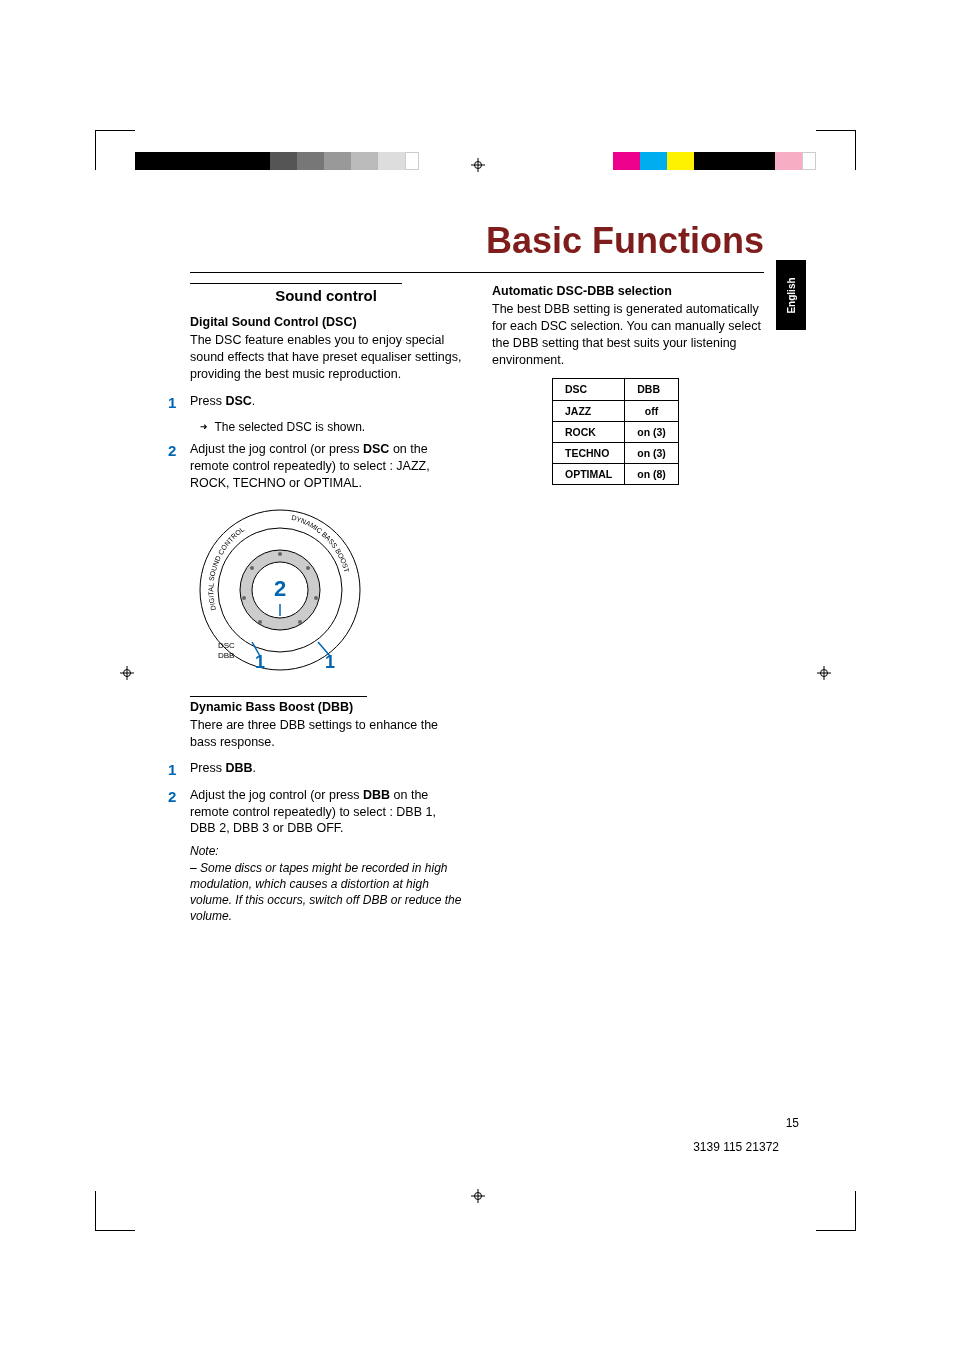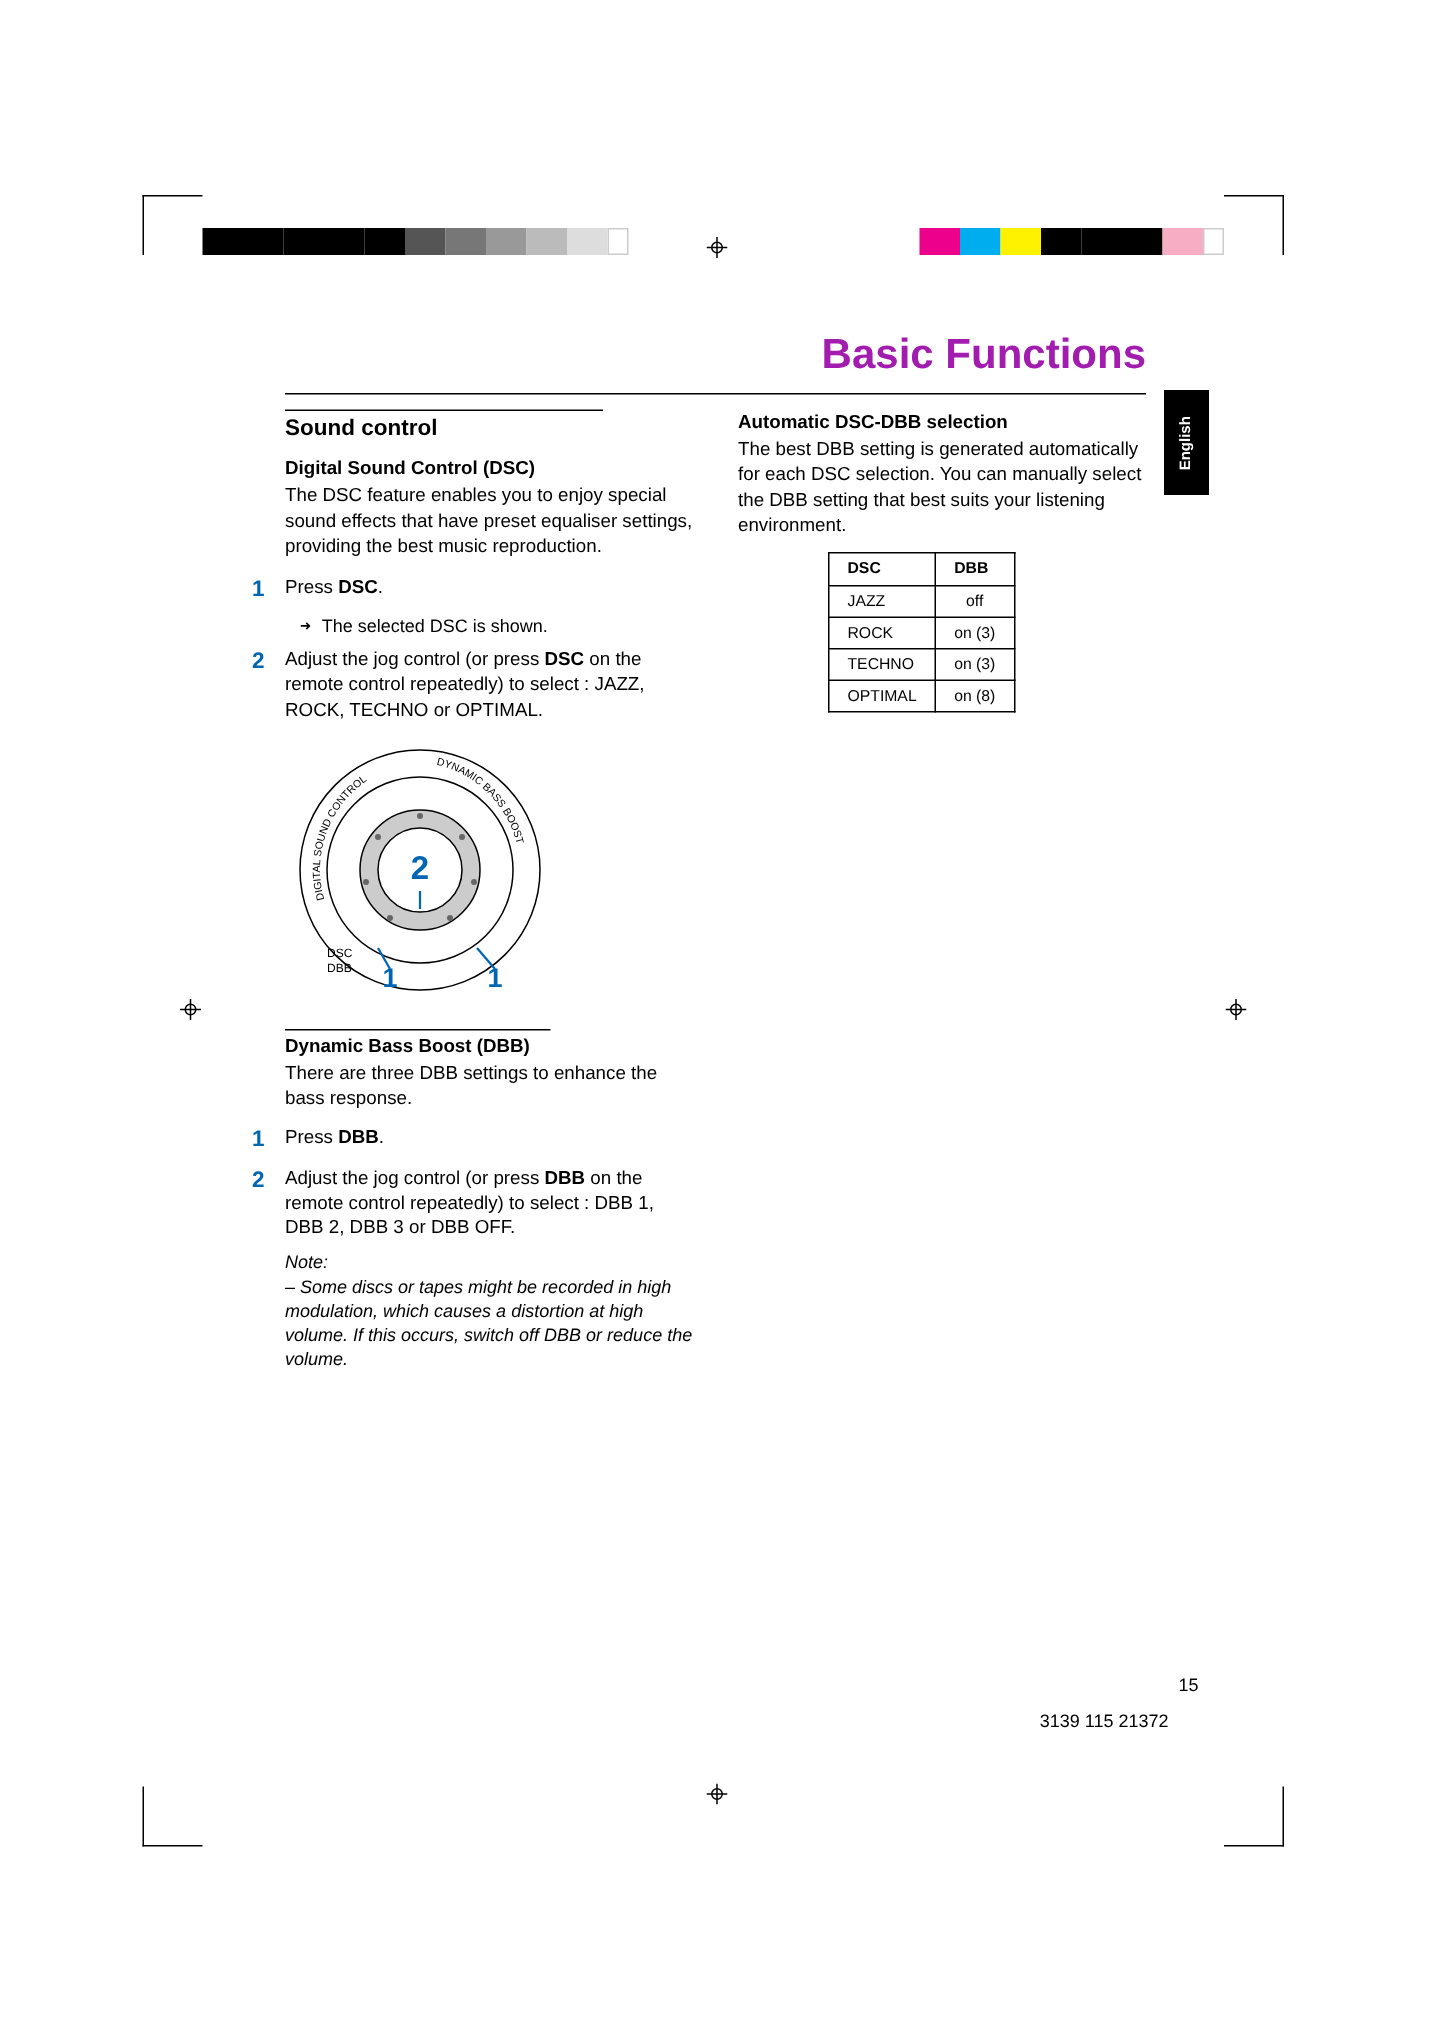--- a/index.html
+++ b/index.html
@@ -43,22 +43,22 @@
   .colorbar .sw.half { width: 14px; }
 
   .page {
     position: absolute;
     top: 220px;
     left: 190px;
     right: 190px;
   }
 
   .chapter-title {
-    color: #a21caf;
-    font-size: 28px;
+    color: #7f1d1d;
+    font-size: 36px;
     font-weight: bold;
     text-align: right;
     margin-bottom: 8px;
     padding-bottom: 2px;
   }
   .chapter-rule {
     border-top: 1.5px solid #000;
     margin-bottom: 10px;
   }
 
@@ -93,20 +93,21 @@
 
   .section-rule {
     border-top: 1px solid #000;
     margin-bottom: 2px;
     width: 78%;
   }
   .section-title {
     font-weight: bold;
     font-size: 15px;
     margin-bottom: 8px;
+    text-align: center;
   }
   .sub-title {
     font-weight: bold;
     font-size: 12.5px;
     margin-bottom: 1px;
   }
   .body-text { margin-bottom: 10px; }
 
   .step { display: flex; margin-bottom: 6px; }
   .step-num {
@@ -134,20 +135,21 @@
   .dsc-table {
     border-collapse: collapse;
     margin-top: 10px;
     margin-left: 60px;
     font-size: 10.5px;
   }
   .dsc-table th, .dsc-table td {
     border: 1px solid #000;
     padding: 3px 12px;
     text-align: left;
+    font-weight: bold;
   }
   .dsc-table th { font-weight: bold; }
   .dsc-table td.center { text-align: center; }
 
   .page-num {
     position: absolute;
     top: 896px;
     right: -35px;
     font-size: 12px;
   }

